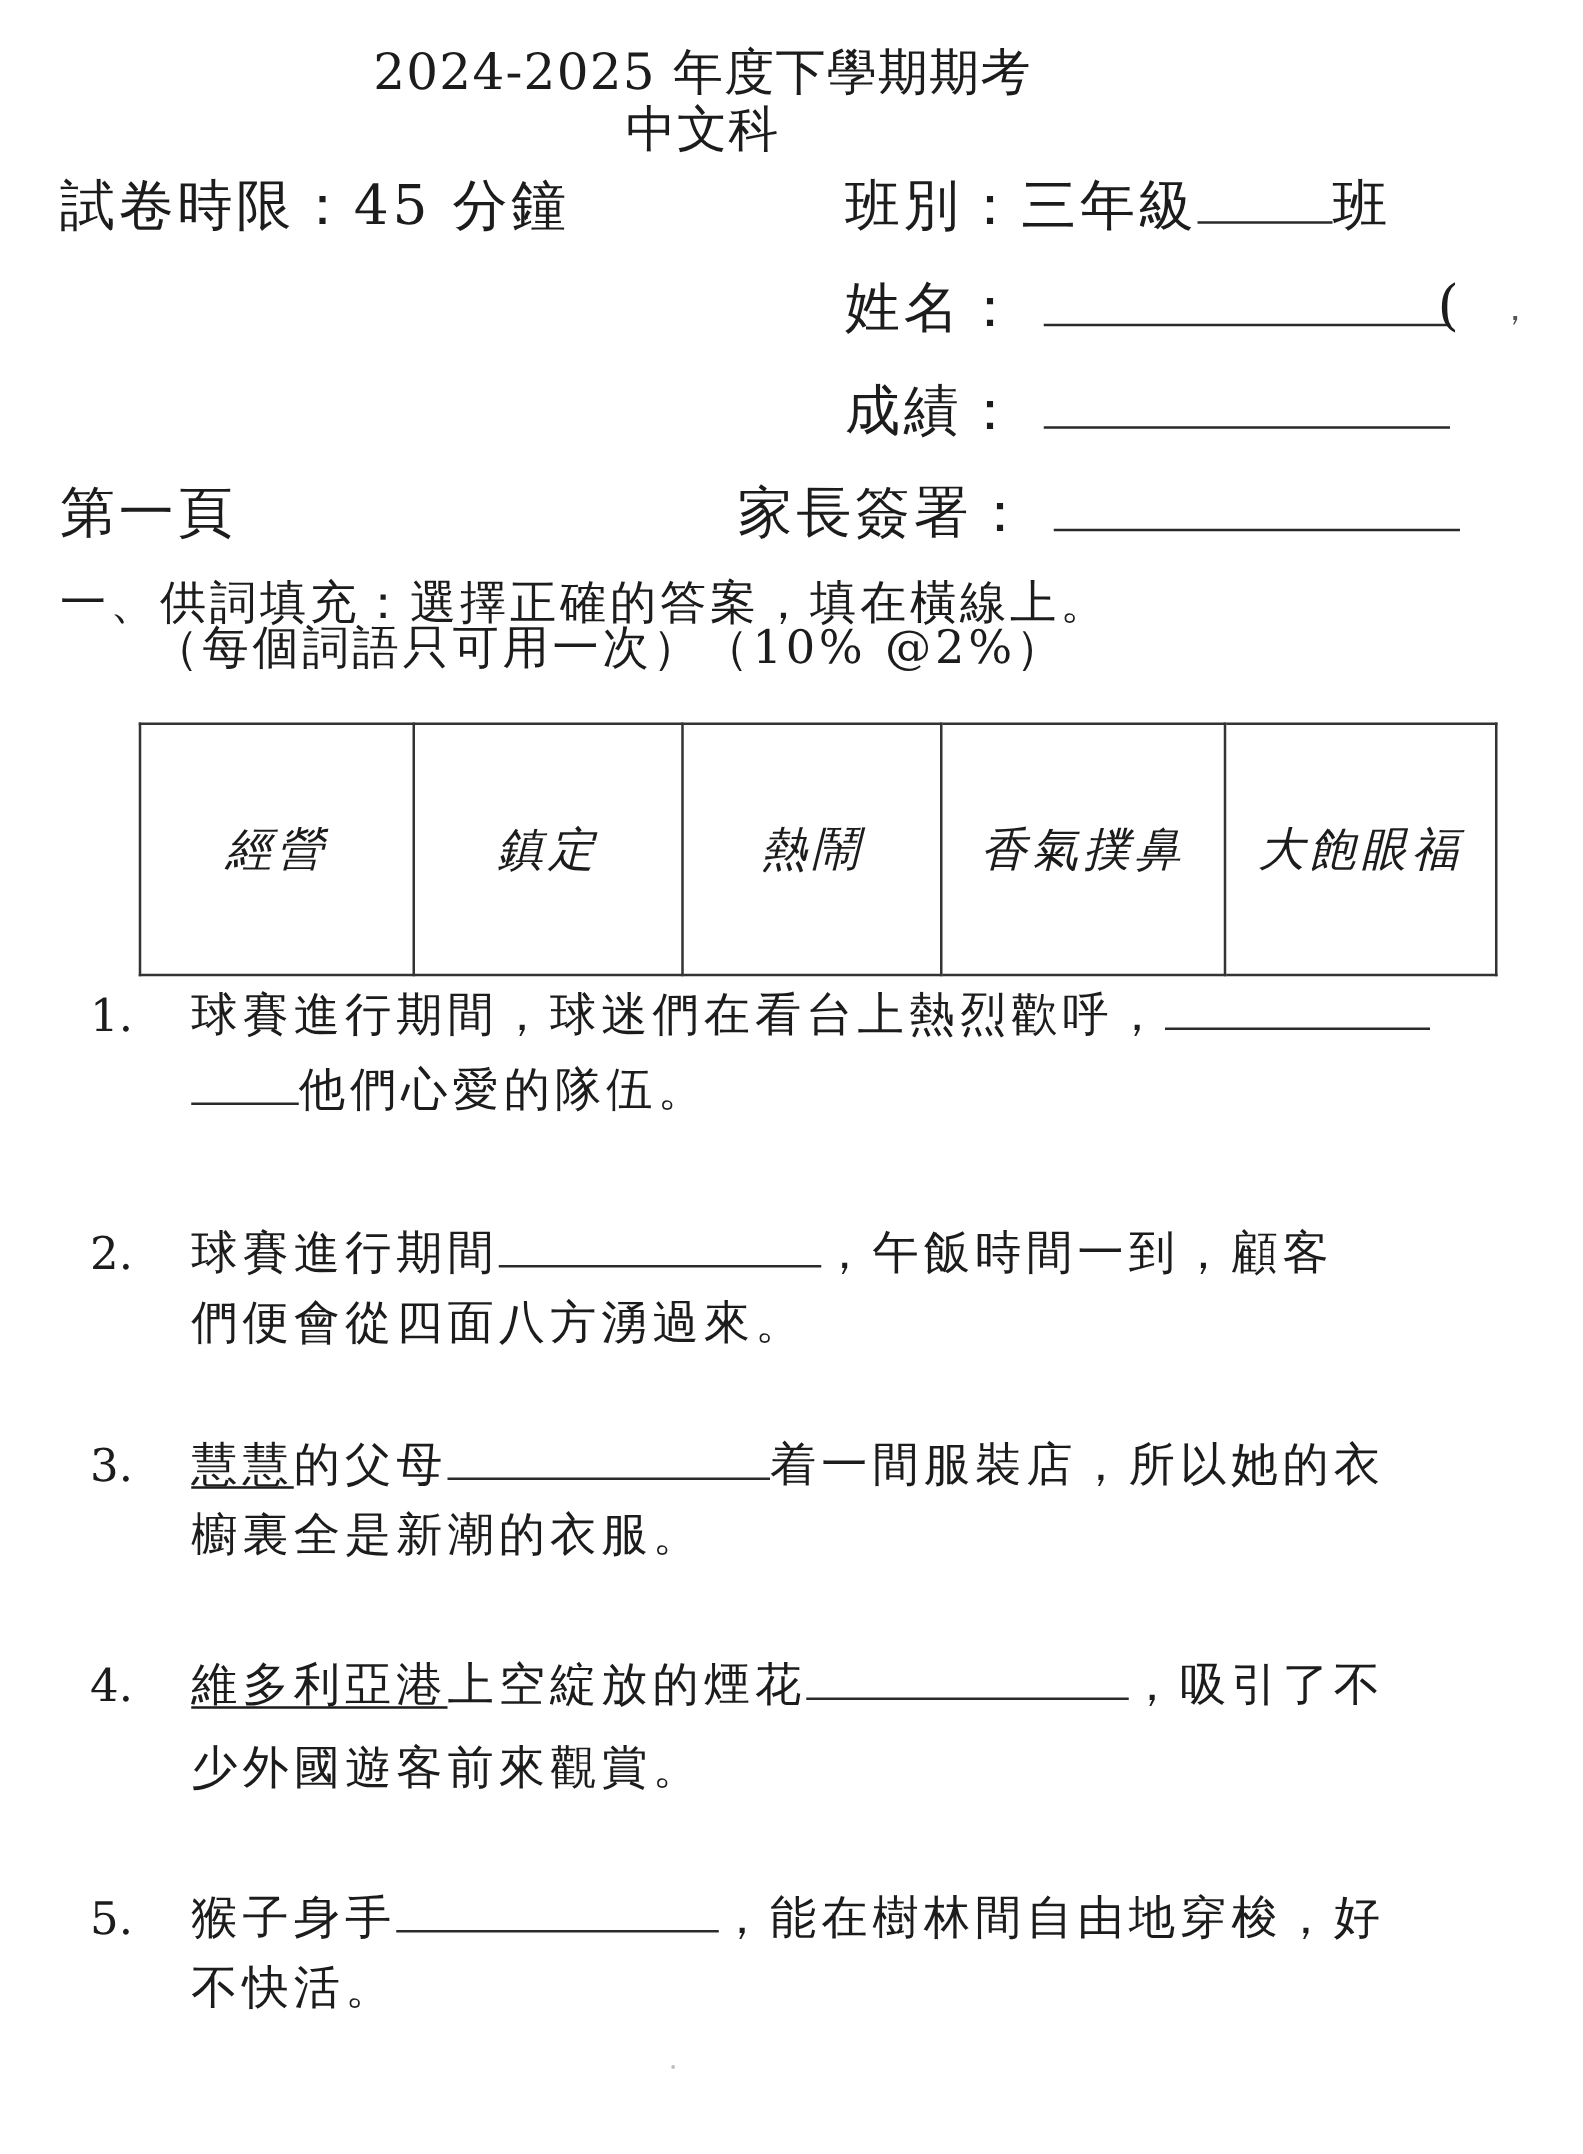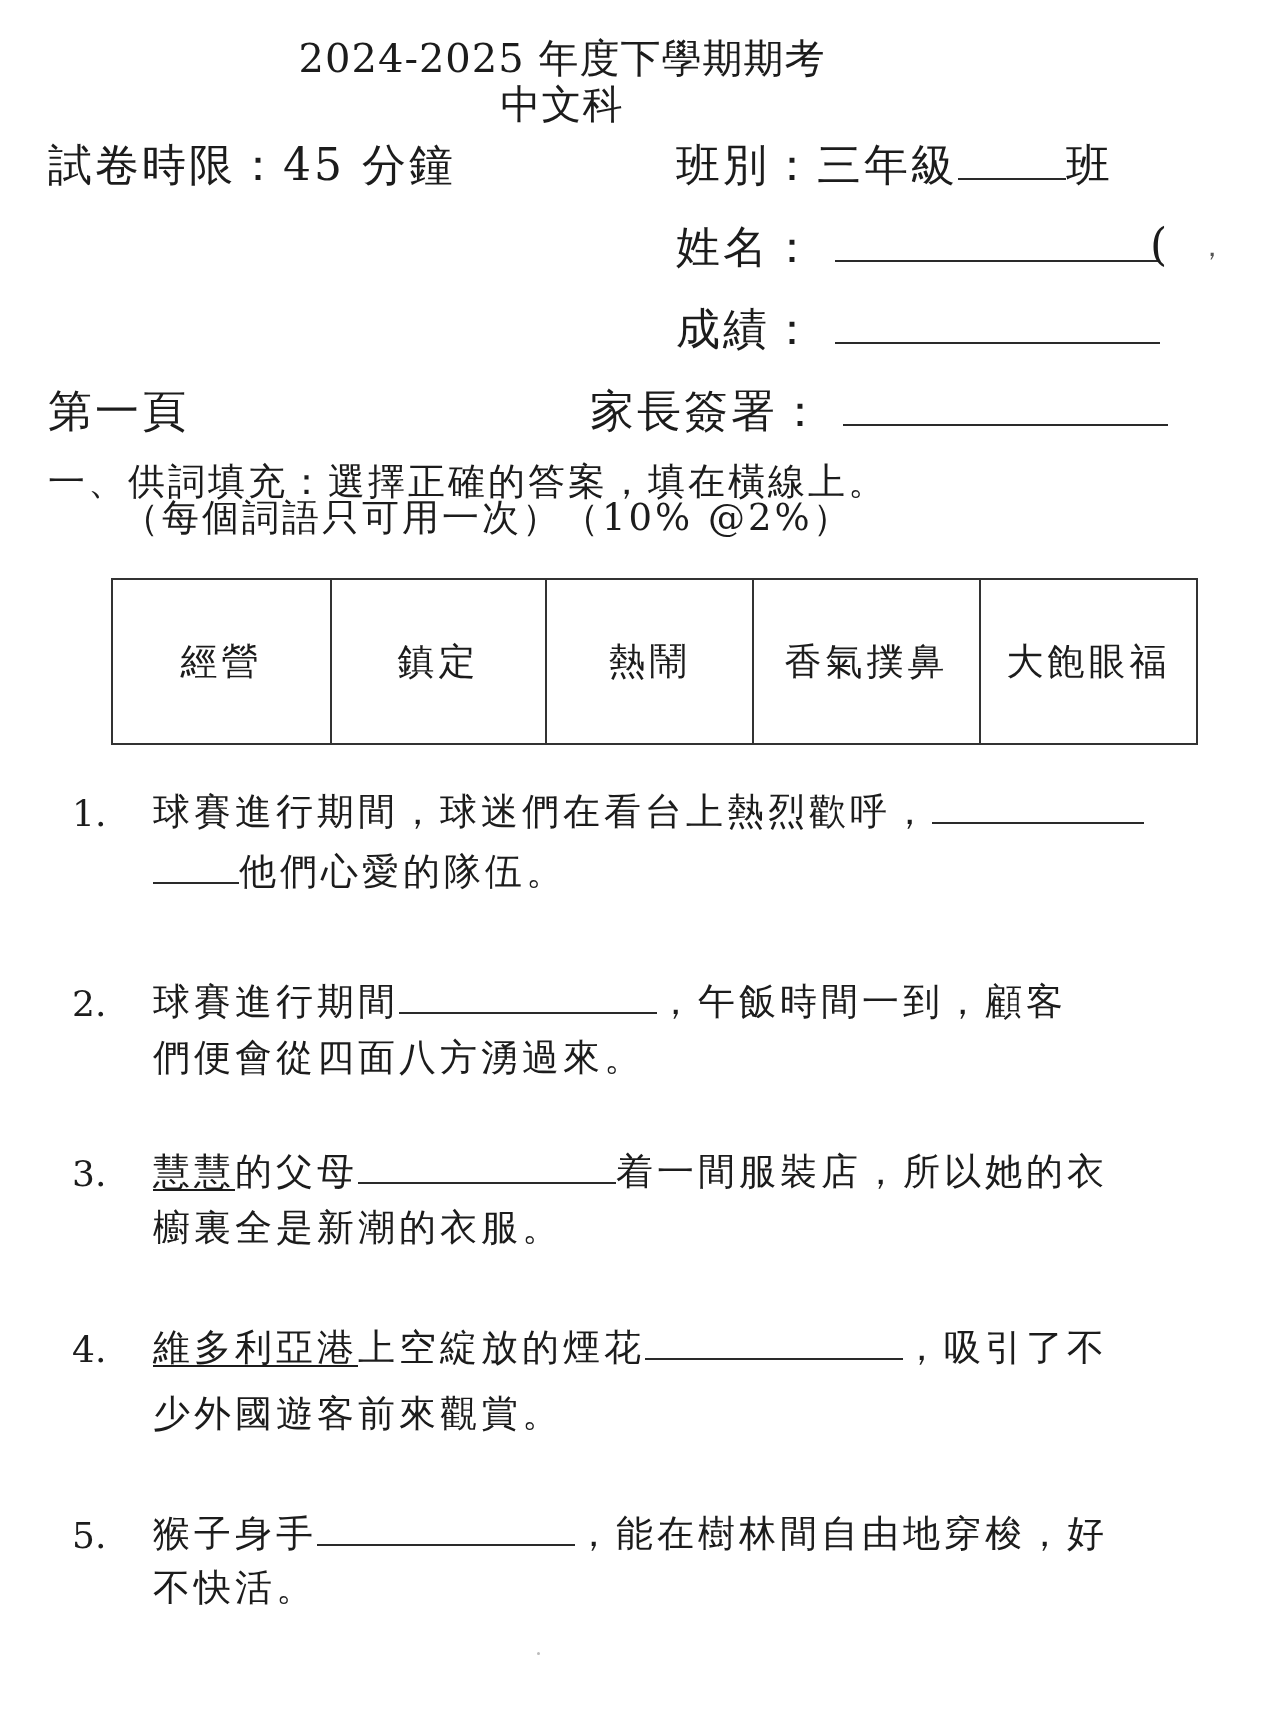--- a/index.html
+++ b/index.html
@@ -32,24 +32,25 @@
       border-bottom: 2px solid #2a2a2a;
       vertical-align: baseline;
       height: 30px;
     }
 
     .section-head { font-size: 37px; line-height: 44px; letter-spacing: 3px; }
 
     table.word-bank {
       position: absolute;
       left: 111px; top: 578px;
-      width: 1085px; height: 167px;
+      width: 1085px; height: 203px;
       border-collapse: collapse;
       border: 2px solid #333;
       table-layout: fixed;
+      font-style: italic;
     }
     table.word-bank td {
       border: 2px solid #333;
       text-align: center;
       vertical-align: middle;
       font-size: 37px;
       letter-spacing: 4px;
       padding: 0;
       height: 80px;
     }
@@ -135,15 +136,15 @@
 <div class="abs q-num" style="top:1328px;">4.</div>
 <div class="abs q-line" style="top:1326px;">
   <span class="u">維多利亞港</span><span>上空綻放的煙花</span><span class="blank" style="width:258px;"></span><span>，吸引了不</span>
 </div>
 <div class="abs q-line" style="top:1392px;text-align:center;">少外國遊客前來觀賞。</div>
 
 <div class="abs q-num" style="top:1514px;">5.</div>
 <div class="abs q-line" style="top:1512px;">
   <span>猴子身手</span><span class="blank" style="width:258px;"></span><span>，能在樹林間自由地穿梭，好</span>
 </div>
-<div class="abs q-line" style="top:1568px;font-family:Liberation Mono, monospace;">不快活。</div>
+<div class="abs q-line" style="top:1568px;">不快活。</div>
 
 <div class="abs dot" style="left:537px; top:1652px;"></div>
 
 </body></html>

